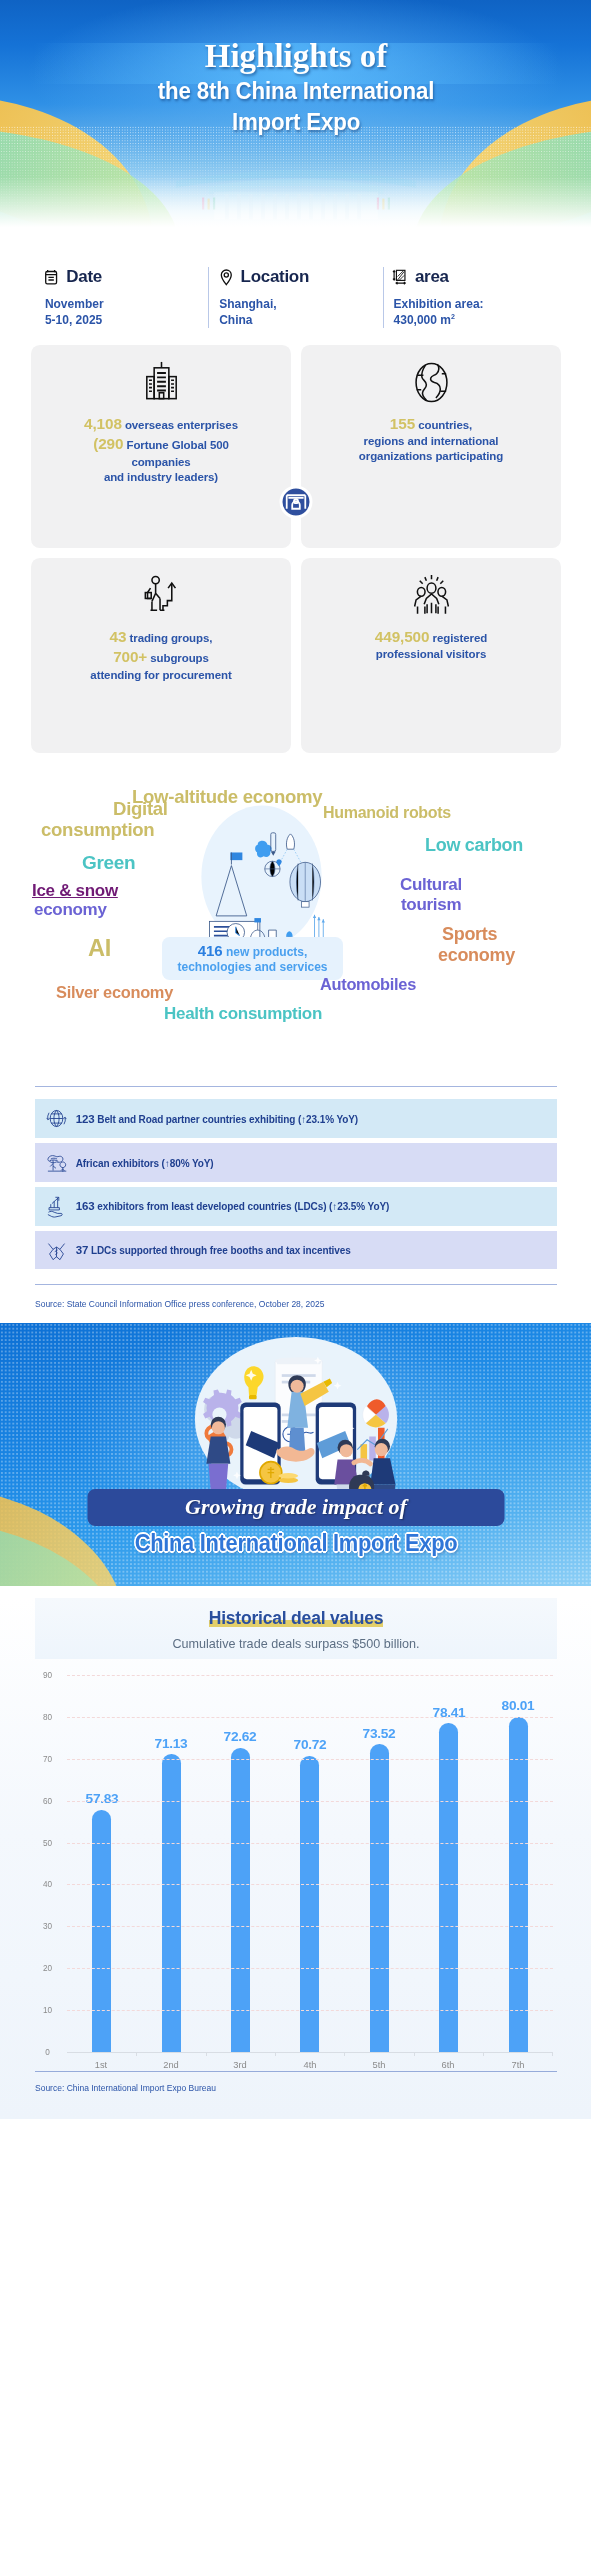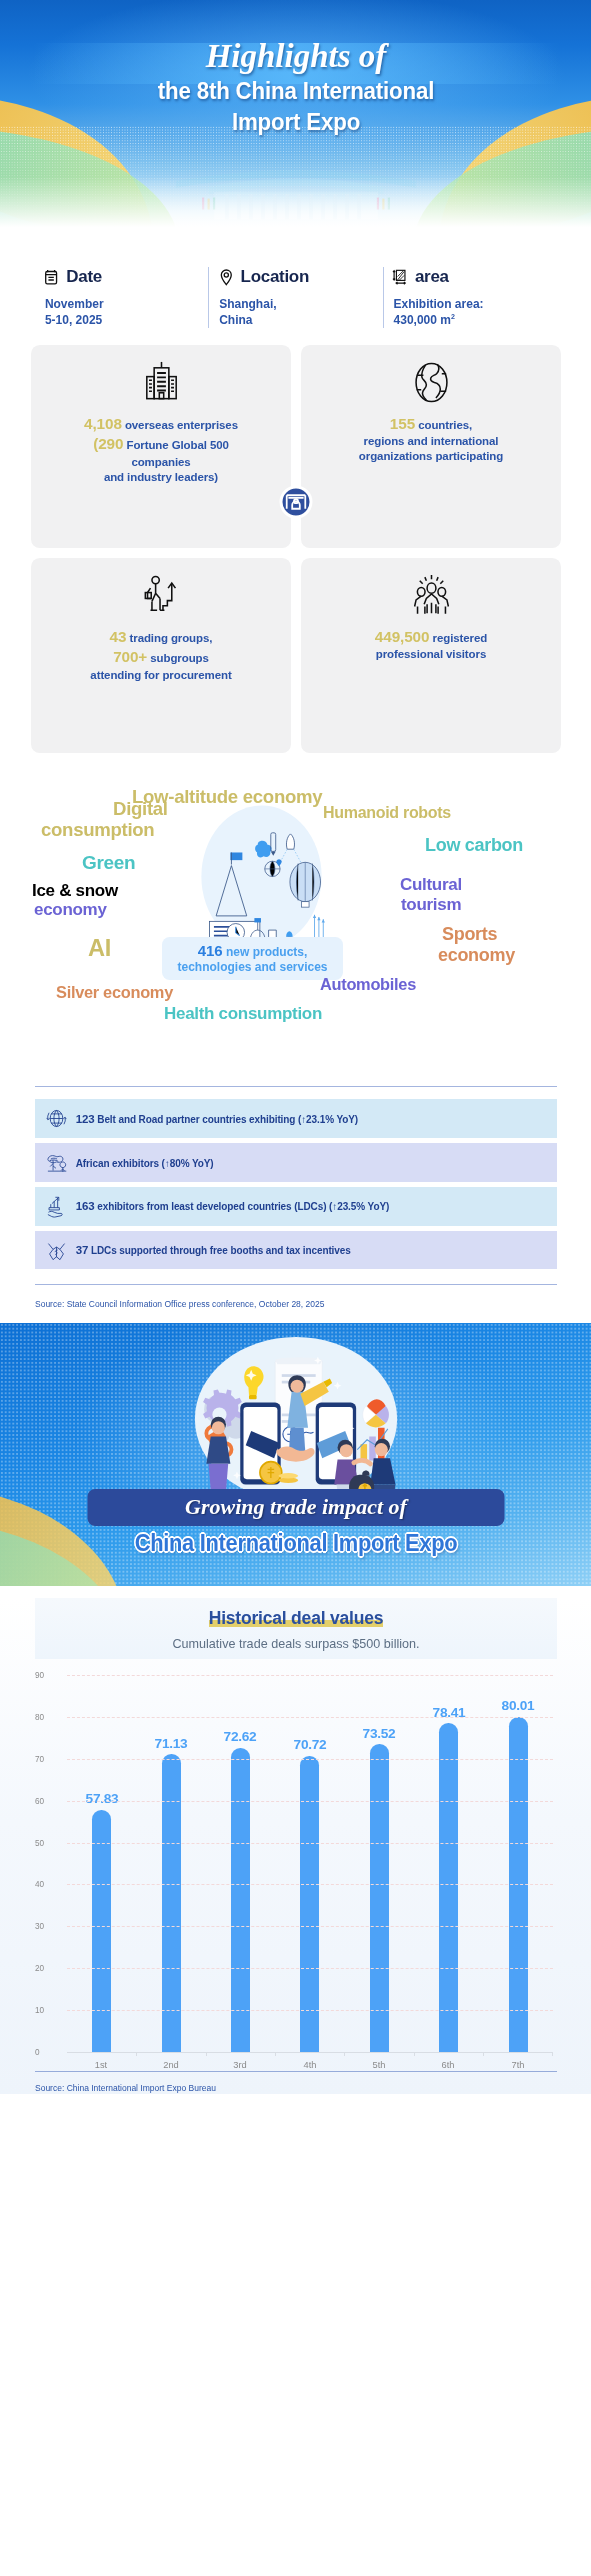--- a/index.html
+++ b/index.html
@@ -66,21 +66,21 @@
     width:307px; height:71px; opacity:.55;
   }
   .hero-titles { position:relative; z-index:5; text-align:center; padding-top:12px; }
   .hl-band {
     position:absolute; left:33px; right:33px; top:43px; height:41px;
     background:linear-gradient(90deg, rgba(120,200,255,0), rgba(90,190,255,.65), rgba(120,200,255,0));
     z-index:-1;
   }
   .t-script {
     font-family:"Liberation Serif", serif;
-    font-style:italic; font-weight:700;
+    font-weight:700;
     font-size:33px; color:#ffffff; line-height:1.05;
     text-shadow:1.1px 1.6px 2.7px rgba(10,50,110,.55);
     margin-top:27px;
   }
   .t-bold {
     font-weight:bold; font-size:24px; color:#ffffff;
     line-height:1.16; margin-top:3.3px;
     letter-spacing:-0.2px;
     text-shadow:1.1px 1.6px 2.7px rgba(10,50,110,.5);
     transform:scaleX(.93); transform-origin:center;
@@ -220,21 +220,21 @@
       -1.1px -1.1px 0 #fff, 1.1px -1.1px 0 #fff, -1.1px 1.1px 0 #fff, 1.1px 1.1px 0 #fff,
       -1.6px 0 0 #fff, 1.6px 0 0 #fff, 0 -1.6px 0 #fff, 0 1.6px 0 #fff,
       1.6px 2.7px 3.3px rgba(20,60,130,.45);
     transform:scaleX(.95);
   }
 
   
   .chart-sec {
     position:relative;
     background:linear-gradient(180deg,#ffffff 0%,#f4f8fd 45%,#eef4fb 100%);
-    padding-bottom:1px;
+    padding-bottom:26px;
   }
   .chart-title-box {
     margin:12px 35px 0 35px; padding:10px 11px 8.8px;
     background:linear-gradient(180deg,#f5f9fd,#eef5fc);
     text-align:center;
   }
   .ct1 {
     font-size:17.5px; font-weight:bold; color:#2a4f9e; letter-spacing:-0.2px;
     display:inline-block; position:relative;
   }
@@ -251,21 +251,21 @@
 
   .plot {
     position:relative; margin:15.3px 35px 0 35px;
     height:378px;
   }
   .plot .gl {
     position:absolute; left:32px; right:4.4px; height:0;
     border-top:0.9px dashed #f3d9d9;
   }
   .plot .ytick {
-    position:absolute; left:0; width:25px; text-align:left;
+    position:absolute; left:0; width:25px; text-align:center;
     font-size:8.2px; color:#8b8b8b; transform:translateY(-50%);
   }
   .axis-x {
     position:absolute; left:32px; right:4.4px; bottom:0; height:0.8px; background:#d8dde4;
   }
   .tickmark {
     position:absolute; bottom:-3.8px; width:0.8px; height:3.8px; background:#d8dde4;
   }
   .bars-area {
     position:absolute; left:32px; right:4.4px; bottom:0.8px; top:0;
@@ -504,21 +504,21 @@
     <span>technologies and services</span>
   </div>
 
   <div id="cloud-words">
       <div class="w" style="left: 132px; top: 27px; color: rgb(203, 189, 104); font-size: 18.6px;">Low-altitude economy</div>
       <div class="w" style="left: 113px; top: 39px; color: rgb(203, 189, 104); font-size: 18.6px;">Digital</div>
       <div class="w" style="left: 41px; top: 60px; color: rgb(203, 189, 104); font-size: 18.6px;">consumption</div>
       <div class="w" style="left: 323px; top: 44px; color: rgb(203, 189, 104); font-size: 16px;">Humanoid robots</div>
       <div class="w" style="left: 389px; top: 75px; color: rgb(75, 196, 196); font-size: 18px; margin-left: 36px;">Low carbon</div>
       <div class="w" style="left: 82px; top: 92px; color: rgb(75, 196, 196); font-size: 19px;">Green</div>
-      <div class="w" style="left: 32px; top: 121px; color: #000000; font-size: 17px;">Ice &amp; snow</div>
+      <div class="w" style="left: 32px; top: 121px; color: #701a75; font-size: 17px; text-decoration: underline;">Ice &amp; snow</div>
       <div class="w" style="left: 34px; top: 140px; color: rgb(107, 99, 212); font-size: 17px;">economy</div>
       <div class="w" style="left: 400px; top: 115px; color: rgb(107, 99, 212); font-size: 17px;">Cultural</div>
       <div class="w" style="left: 401px; top: 135px; color: rgb(107, 99, 212); font-size: 17px;">tourism</div>
       <div class="w" style="left: 88px; top: 175px; color: rgb(203, 189, 104); font-size: 23.6px;">AI</div>
       <div class="w" style="left: 442px; top: 164px; color: rgb(216, 140, 92); font-size: 18px;">Sports</div>
       <div class="w" style="left: 438px; top: 185px; color: rgb(216, 140, 92); font-size: 18px;">economy</div>
       <div class="w" style="left: 56px; top: 215px; color: rgb(216, 140, 92); font-size: 16.4px; margin-top: 8px;">Silver economy</div>
       <div class="w" style="left: 320px; top: 215px; color: rgb(107, 99, 212); font-size: 16.4px;">Automobiles</div>
       <div class="w" style="left: 164px; top: 244px; color: rgb(75, 196, 196); font-size: 17px;">Health consumption</div>
     </div>

